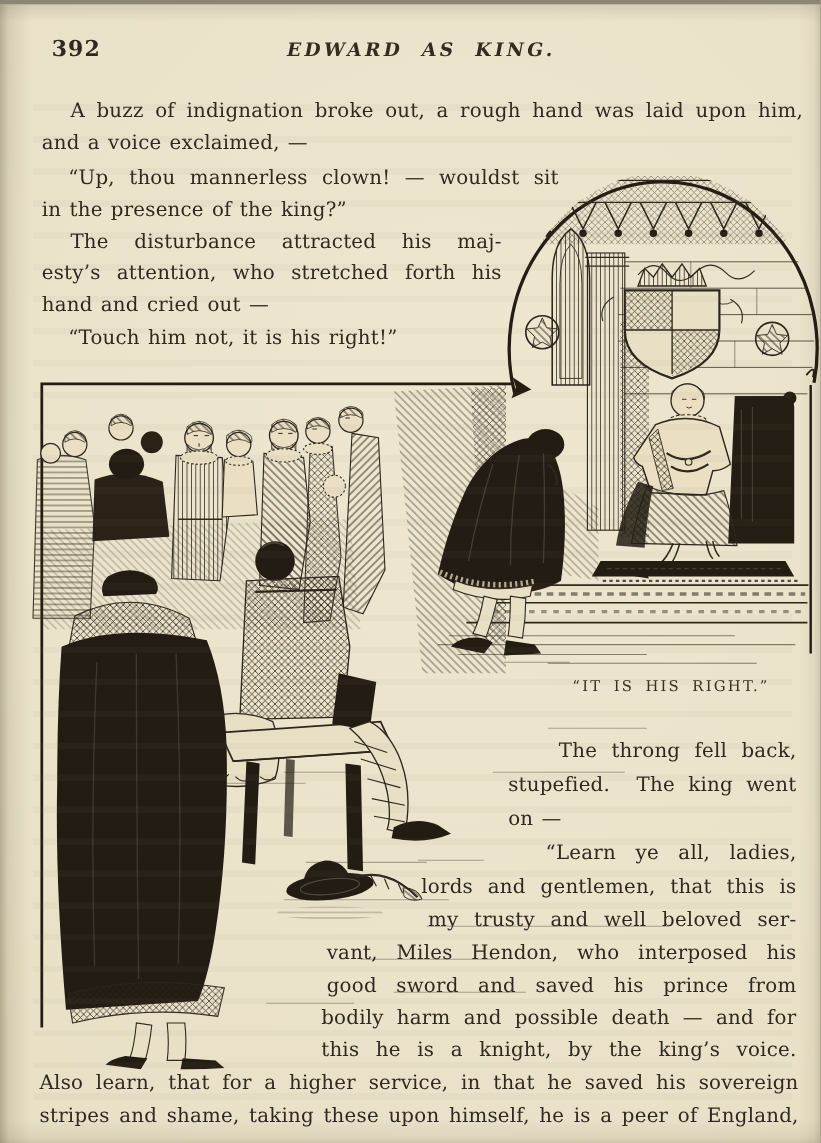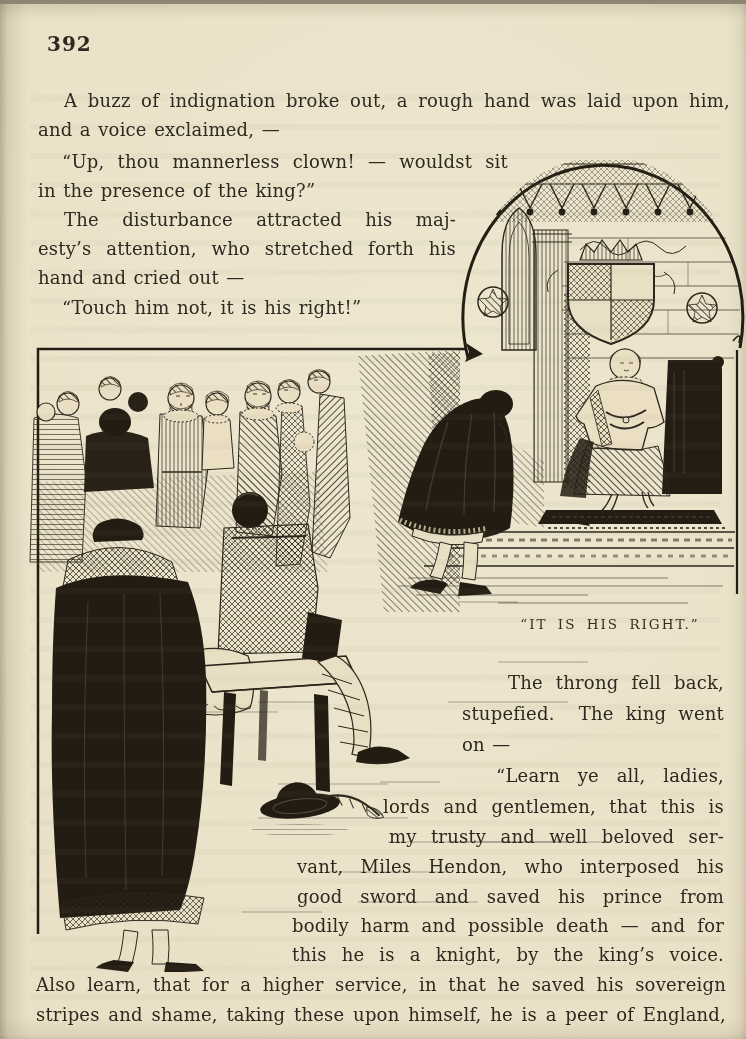--- a/index.html
+++ b/index.html
@@ -27,20 +27,21 @@
   .caption{position:absolute;left:470px;top:612px;width:280px;text-align:center;
            font-size:13.5px;letter-spacing:2px;word-spacing:4px;color:#332c21;}
   svg.art{position:absolute;left:28px;top:138px;pointer-events:none;}
 </style>
 </head>
 <body>
 
 <div class="page">
 
   <div class="pgnum">392</div>
+  <div class="rhead">EDWARD AS KING.</div>
 
   <div class="line just" style="left:64px;top:84px;width:666px;">A buzz of indignation broke out, a rough hand was laid upon him,</div>
   <div class="line" style="left:38px;top:113px;">and a voice exclaimed, —</div>
   <div class="line just" style="left:62px;top:145px;width:446px;">“Up, thou mannerless clown! — wouldst sit</div>
   <div class="line" style="left:38px;top:174px;">in the presence of the king?”</div>
   <div class="line just" style="left:64px;top:203px;width:392px;">The disturbance attracted his maj-</div>
   <div class="line just" style="left:38px;top:232px;width:418px;">esty’s attention, who stretched forth his</div>
   <div class="line" style="left:38px;top:261px;">hand and cried out —</div>
   <div class="line" style="left:62px;top:291px;">“Touch him not, it is his right!”</div>
 

